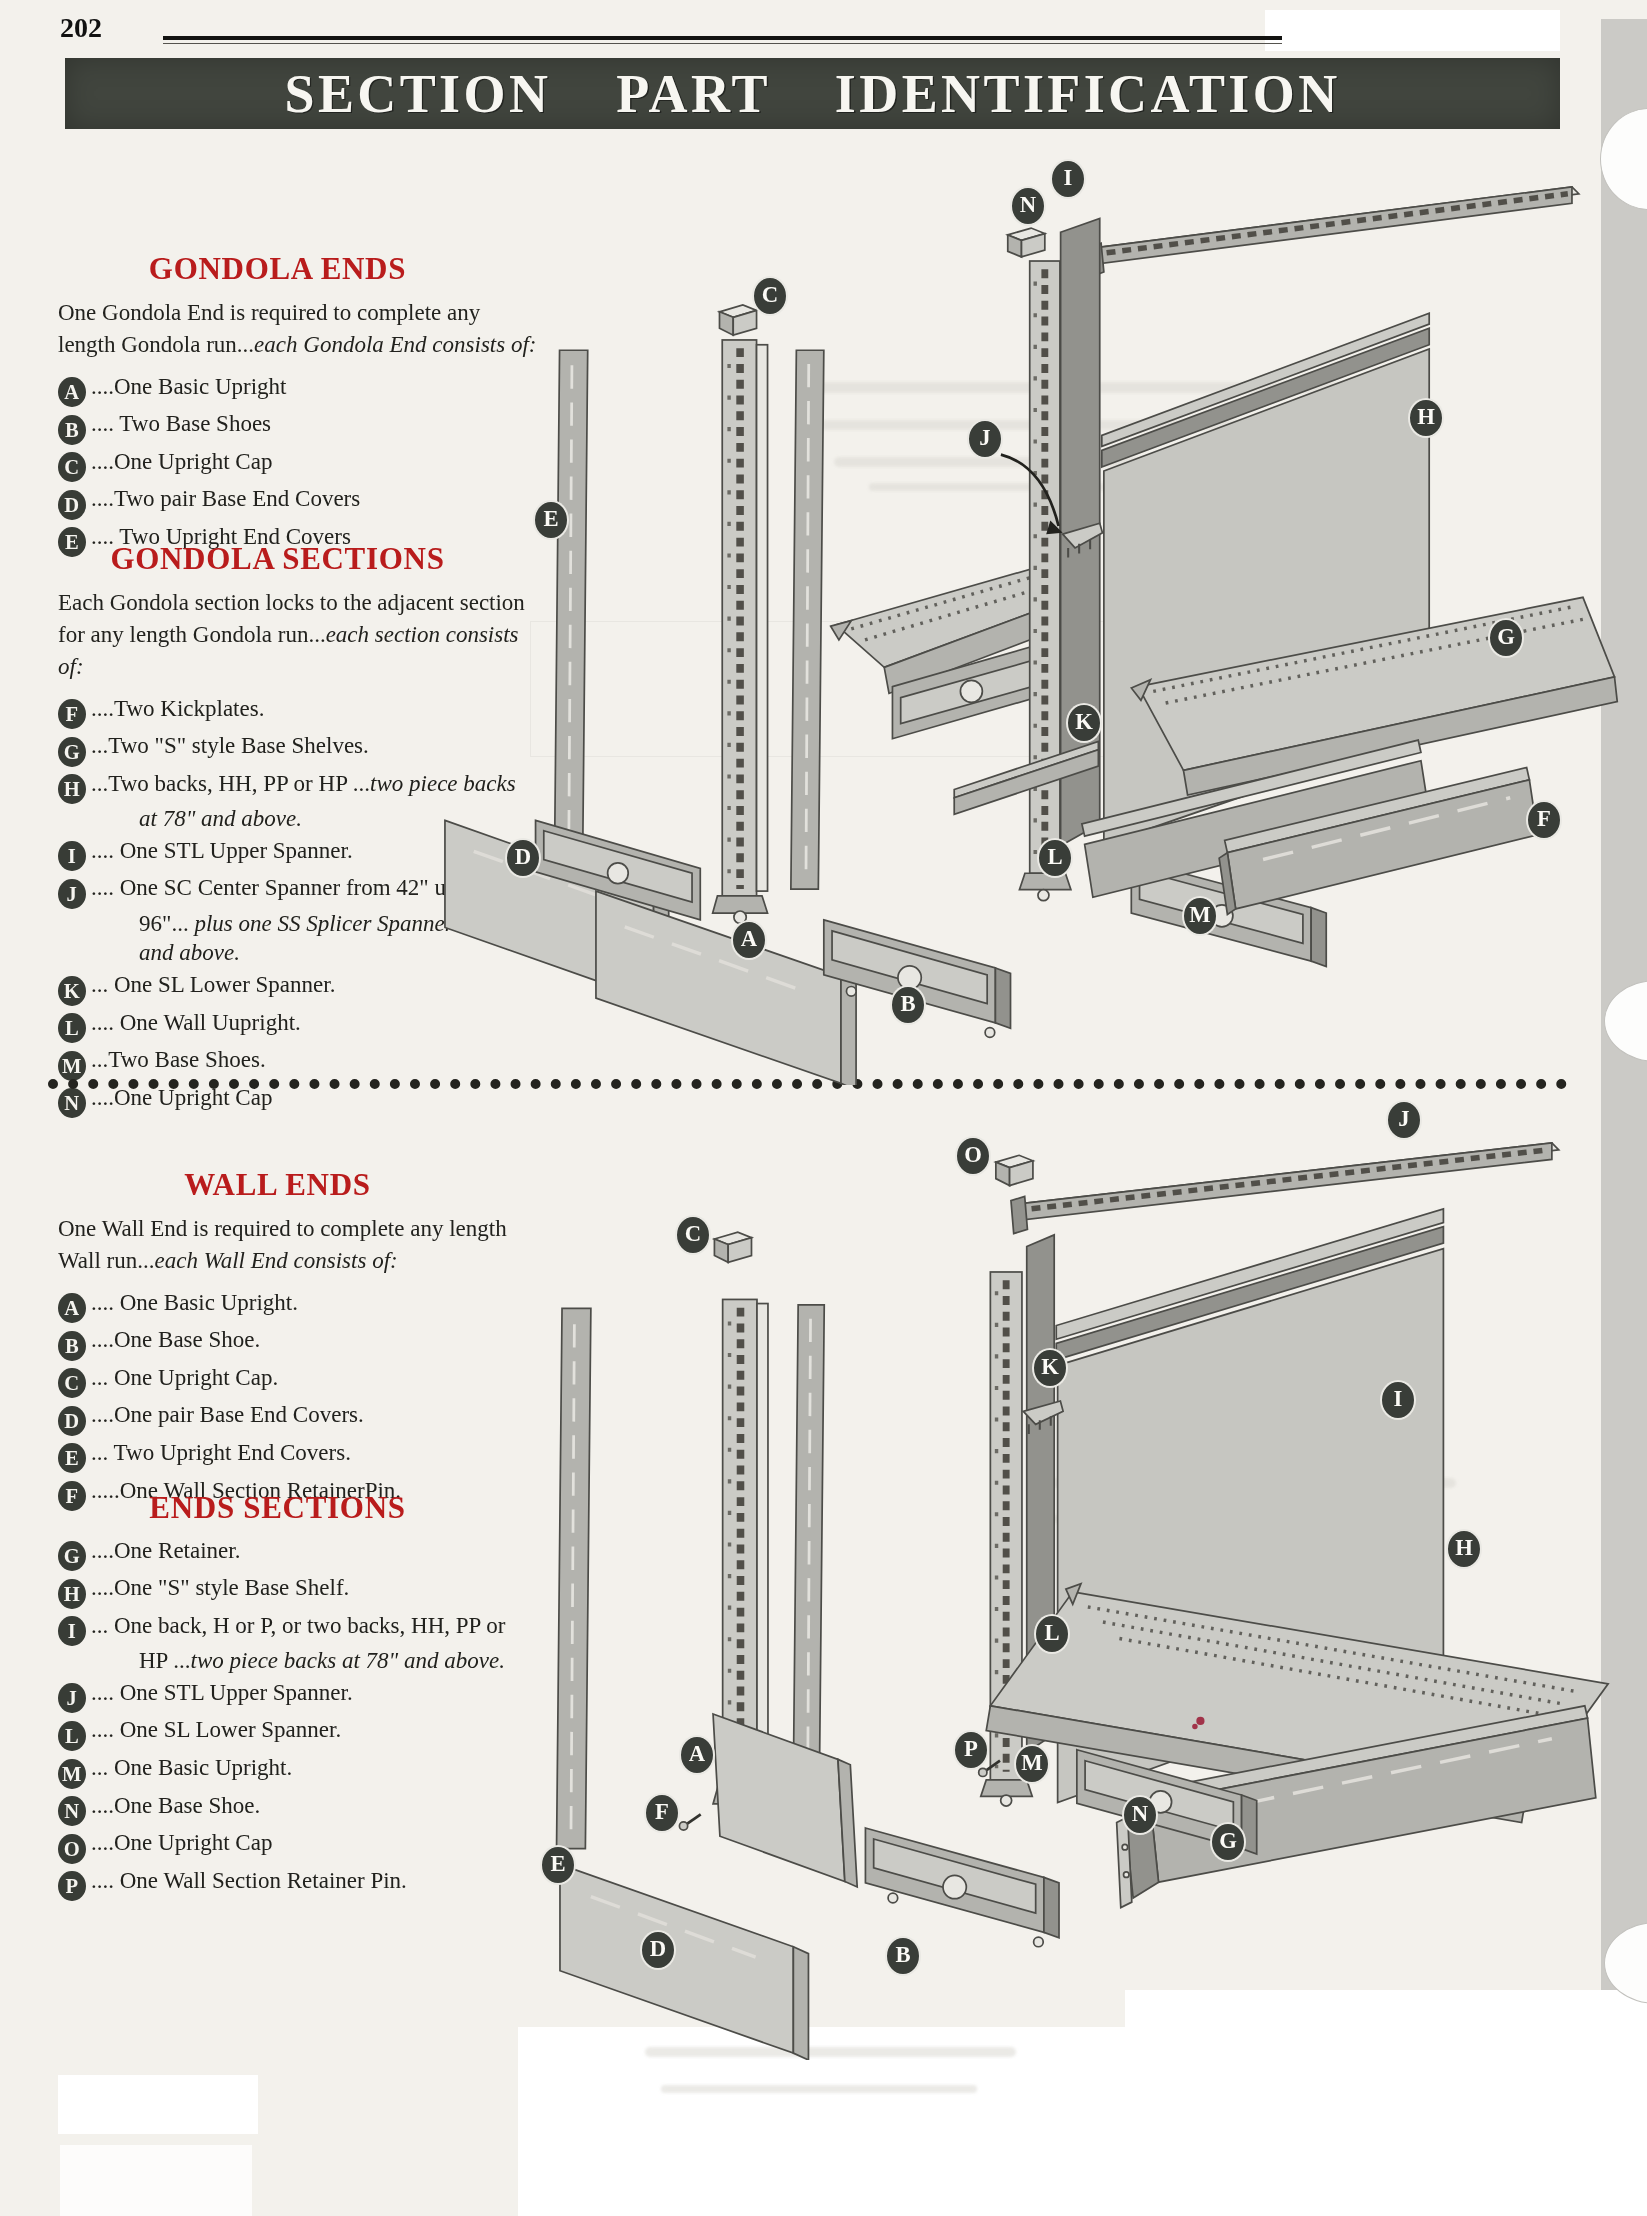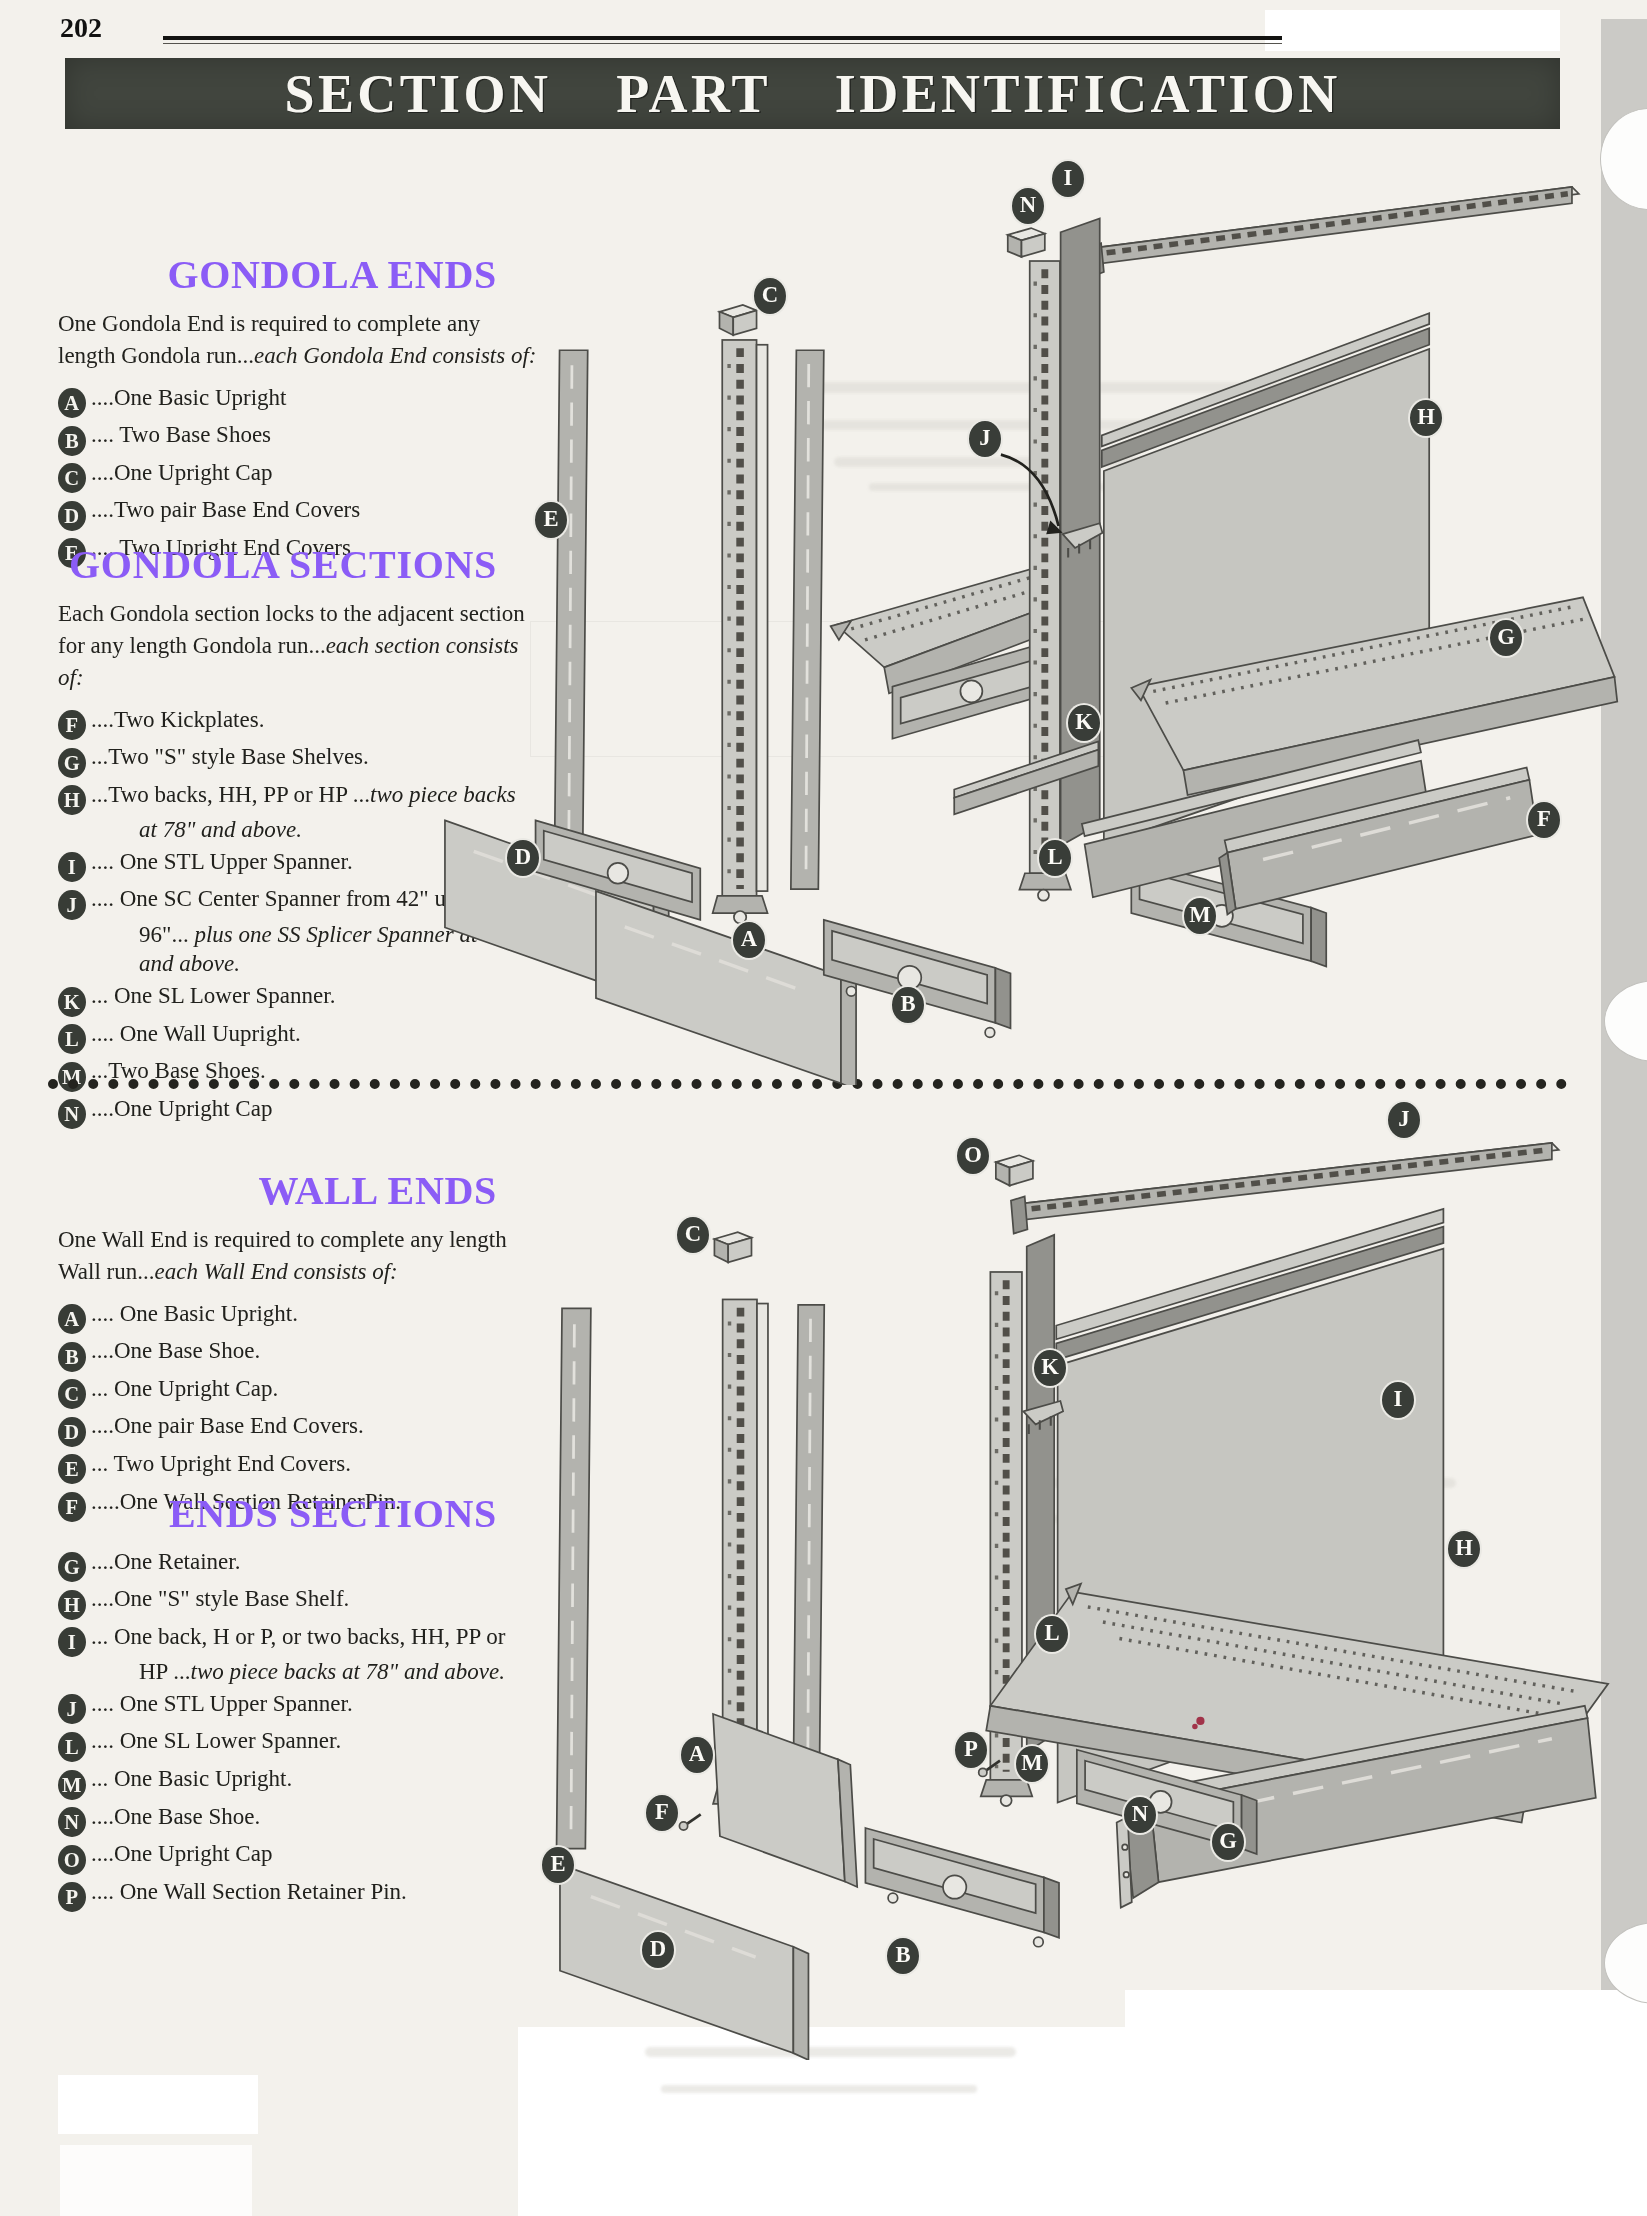--- a/index.html
+++ b/index.html
@@ -25,21 +25,21 @@
     background:#41453e;display:flex;align-items:center;justify-content:center;
     box-shadow:inset 0 0 27.5px rgba(0,0,0,.25);
   }
   #banner .t{
     color:#f7f6f1;font-size:54px;font-weight:bold;letter-spacing:3.4px;word-spacing:48px;
     text-shadow:1.4px 1.4px 0 rgba(0,0,0,.45);
   }
 
   
   .tsection{position:absolute;left:58px;width:481px;}
-  .tsection h2{margin:0 0 9.6px 0;font-size:40px;text-align:right;width:439px;letter-spacing:0.7px;color:#8b5cf6;}
+  .tsection h2{margin:0 0 9.6px 0;font-size:31px;text-align:center;width:439px;letter-spacing:0.7px;color:#b91c1c;}
   .tsection p{margin:0 0 11px 0;font-size:23px;line-height:32px;color:#22221e;}
   .em{font-style:italic;text-align:center;}
   .plist{font-size:23px;line-height:29.5px;}
   .pitem{padding-left:81px;text-indent:-81px;margin:0 0 2.1px 0;}
   .badge{
     display:inline-block;width:27.5px;height:30px;border-radius:50%;
     background:#383c36;color:#f5f4ef;font-size:20.6px;font-weight:bold;line-height:31px;
     text-align:center;margin-right:5.5px;vertical-align:-5.5px;text-indent:0;
   }
 

